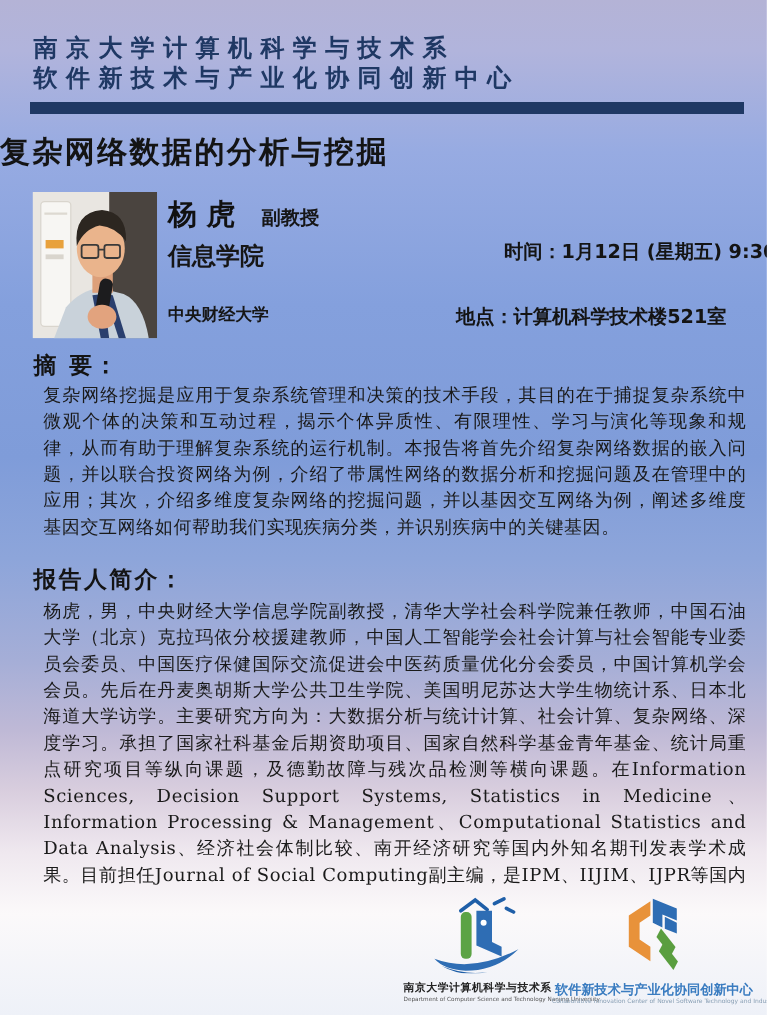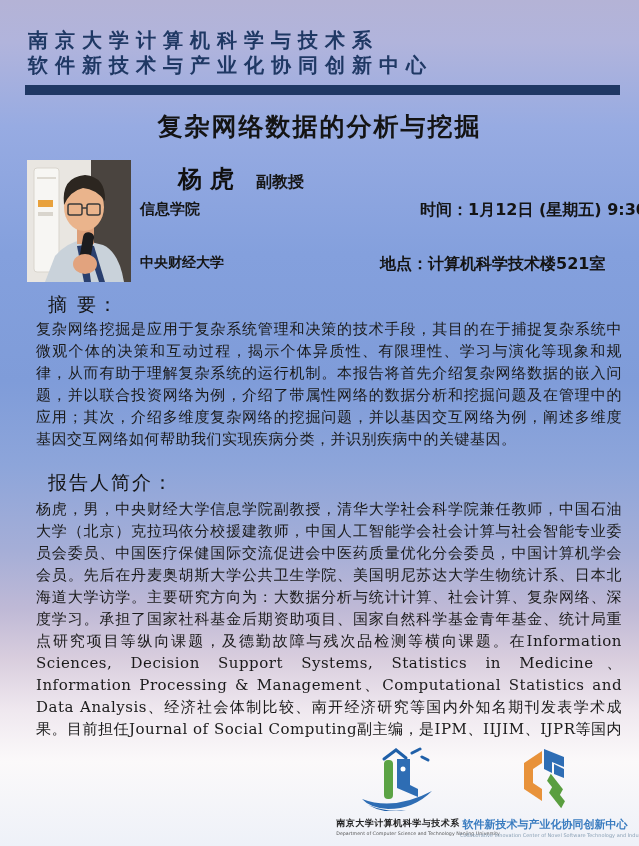--- a/index.html
+++ b/index.html
@@ -13,34 +13,34 @@
       #7f9cd9 45%, #8da5da 55%, #a5aed7 65%, #bfb9d6 72%,
       #d9cede 78%, #efe8ef 84%, #fbf9fa 90%, #eef1f8 100%);
     color:#1c1c1c;
   }
   
   .header{position:absolute;left:28px;top:28px;right:20px;display:flex;justify-content:space-between;align-items:flex-end;}
   .org{color:#1f3864;font-weight:bold;font-size:20px;line-height:25px;letter-spacing:7px;white-space:nowrap;}
   .badge{color:#1f3864;font-weight:bold;font-size:28px;letter-spacing:4px;white-space:nowrap;padding-bottom:2px;}
   .rule{position:absolute;left:25px;top:85px;width:595px;height:10px;background:#1f3864;}
   
-  .title{position:absolute;left:0;right:0;top:110px;text-align:center;
+  .title{position:absolute;left:0;right:0;top:110px;
     font-size:25px;font-weight:bold;letter-spacing:2px;color:#141414;}
   
   .photo{position:absolute;left:27px;top:160px;width:104px;height:122px;overflow:hidden;}
   .photo svg{display:block;}
-  .name-row{position:absolute;left:140px;top:163px;display:flex;align-items:baseline;gap:14px;margin-left:38px;}
+  .name-row{position:absolute;left:140px;top:163px;display:flex;align-items:baseline;gap:14px;}
   .name{font-family:"DejaVu Serif","Liberation Serif",serif;font-size:24px;font-weight:600;letter-spacing:8px;color:#111;}
   .ptitle{font-size:16px;font-weight:bold;color:#161616;}
-  .dept{position:absolute;left:140px;top:200px;font-size:15px;font-weight:600;color:#161616;}
+  .dept{position:absolute;left:140px;top:200px;font-size:20px;font-weight:600;color:#161616;}
   .univ{position:absolute;left:140px;top:254px;font-size:14px;font-weight:600;color:#161616;}
   .when{position:absolute;left:380px;top:200px;font-size:16px;font-weight:bold;color:#141414;white-space:nowrap;padding-left:40px;}
   .where{position:absolute;left:380px;top:254px;font-size:16px;font-weight:bold;color:#141414;white-space:nowrap;}
   
-  .sec-h{position:absolute;left:28px;font-size:19px;font-weight:normal;letter-spacing:2px;color:#141414;margin-left:20px;}
+  .sec-h{position:absolute;left:28px;font-size:19px;font-weight:bold;letter-spacing:2px;color:#141414;}
   .abs-h{top:292px;}
   .bio-h{top:470px;text-align:right;}
   .body-text{position:absolute;left:36px;width:586px;
     font-family:"DejaVu Serif","Liberation Serif",serif;
     font-size:15px;line-height:22px;letter-spacing:0.5px;
     text-align:justify;color:#1a1a1a;}
   .abs-b{top:318px;max-height:150px;overflow:hidden;}
   .bio-b{top:498px;max-height:244px;overflow:hidden;}
   
   .logo-block{position:absolute;text-align:center;}

